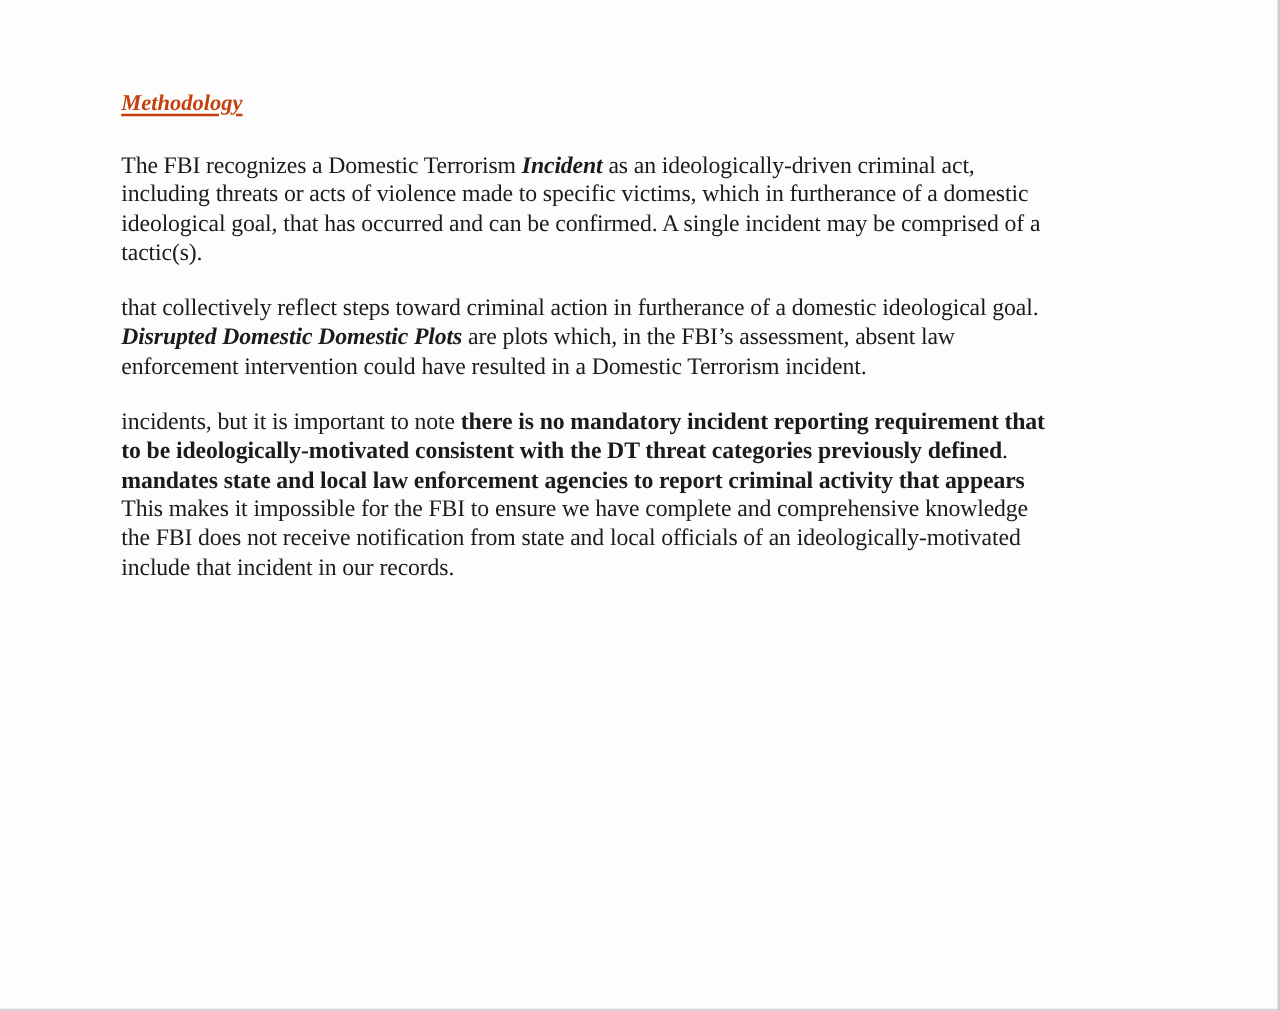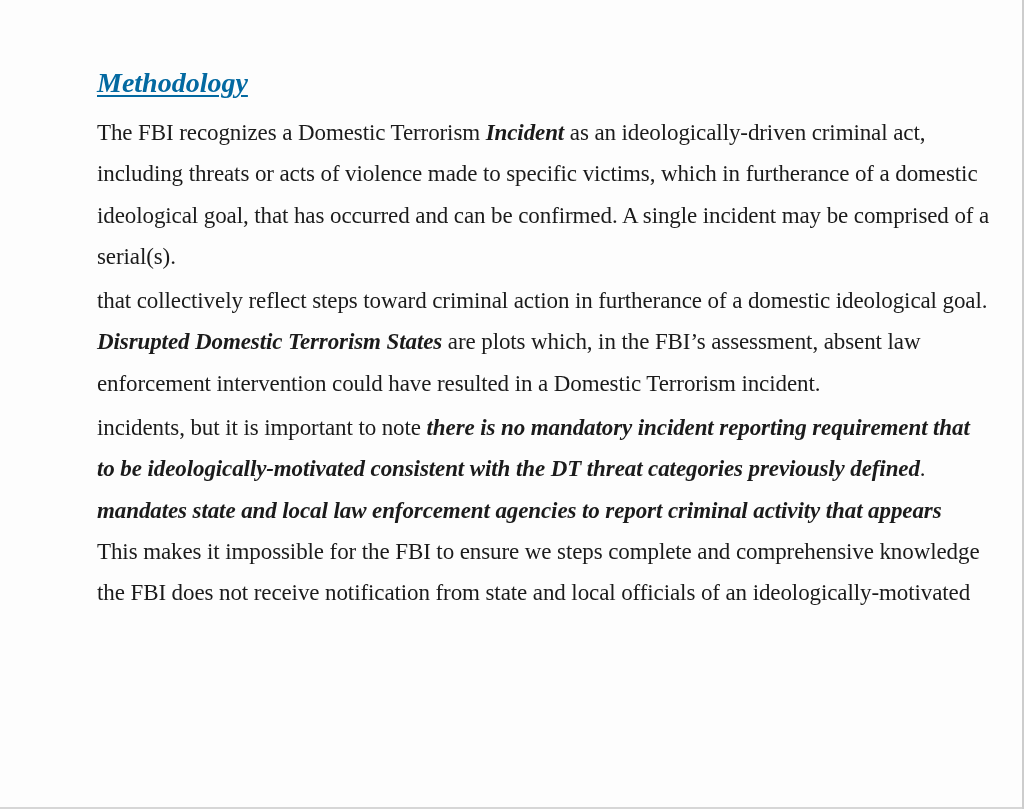--- a/index.html
+++ b/index.html
@@ -19,64 +19,64 @@
     font-family: "Liberation Serif", "DejaVu Serif", serif;
     color: #1b1b1b;
   }
   .content {
     position: absolute;
     left: 97px;
     top: 69px;
     width: 840px;
   }
   .heading {
-    font-size: 28px;
+    font-size: 18px;
     line-height: 27px;
     font-weight: bold;
     font-style: italic;
     text-decoration: underline;
     text-decoration-thickness: 2px;
     text-underline-offset: 3px;
     margin: 0 0 25px 0;
-    color: #0369a1;
+    color: #c2410c;
   }
   .para {
     margin: 0 0 21px 0;
   }
   .line {
-    font-size: 23px;
+    font-size: 19px;
     line-height: 23.3px;
     white-space: pre;
     letter-spacing: -0.1px;
-    margin-top: 18px;
   }
   .regular { font-weight: normal; font-style: normal; }
-  .b  { font-weight: bold; font-style: italic; }
+  .b  { font-weight: bold; }
   .bi { font-weight: bold; font-style: italic; }
 </style>
 </head>
 <body>
 
 <div class="page">
   <div class="content">
     <div class="heading">Methodology</div>
     <div>
         <div class="para">
           <div class="line"><span class="regular">The FBI recognizes a Domestic Terrorism </span><span class="bi">Incident</span><span class="regular"> as an ideologically-driven criminal act,</span></div>
           <div class="line"><span class="regular">including threats or acts of violence made to specific victims, which in furtherance of a domestic</span></div>
           <div class="line"><span class="regular">ideological goal, that has occurred and can be confirmed. A single incident may be comprised of a</span></div>
-          <div class="line"><span class="regular">serial(s).</span></div>
+          <div class="line"><span class="regular">tactic(s).</span></div>
         </div>
         <div class="para">
           <div class="line"><span class="regular">that collectively reflect steps toward criminal action in furtherance of a domestic ideological goal.</span></div>
-          <div class="line"><span class="bi">Disrupted Domestic Terrorism States</span><span class="regular"> are plots which, in the FBI’s assessment, absent law</span></div>
+          <div class="line"><span class="bi">Disrupted Domestic Domestic Plots</span><span class="regular"> are plots which, in the FBI’s assessment, absent law</span></div>
           <div class="line"><span class="regular">enforcement intervention could have resulted in a Domestic Terrorism incident.</span></div>
         </div>
         <div class="para">
           <div class="line"><span class="regular">incidents, but it is important to note </span><span class="b">there is no mandatory incident reporting requirement that</span></div>
           <div class="line"><span class="b">to be ideologically-motivated consistent with the DT threat categories previously defined</span><span class="regular">.</span></div>
           <div class="line"><span class="b">mandates state and local law enforcement agencies to report criminal activity that appears</span></div>
-          <div class="line"><span class="regular">This makes it impossible for the FBI to ensure we steps complete and comprehensive knowledge</span></div>
+          <div class="line"><span class="regular">This makes it impossible for the FBI to ensure we have complete and comprehensive knowledge</span></div>
           <div class="line"><span class="regular">the FBI does not receive notification from state and local officials of an ideologically-motivated</span></div>
+          <div class="line"><span class="regular">include that incident in our records.</span></div>
         </div>
       </div>
   </div>
 </div>
 
 </body></html>

